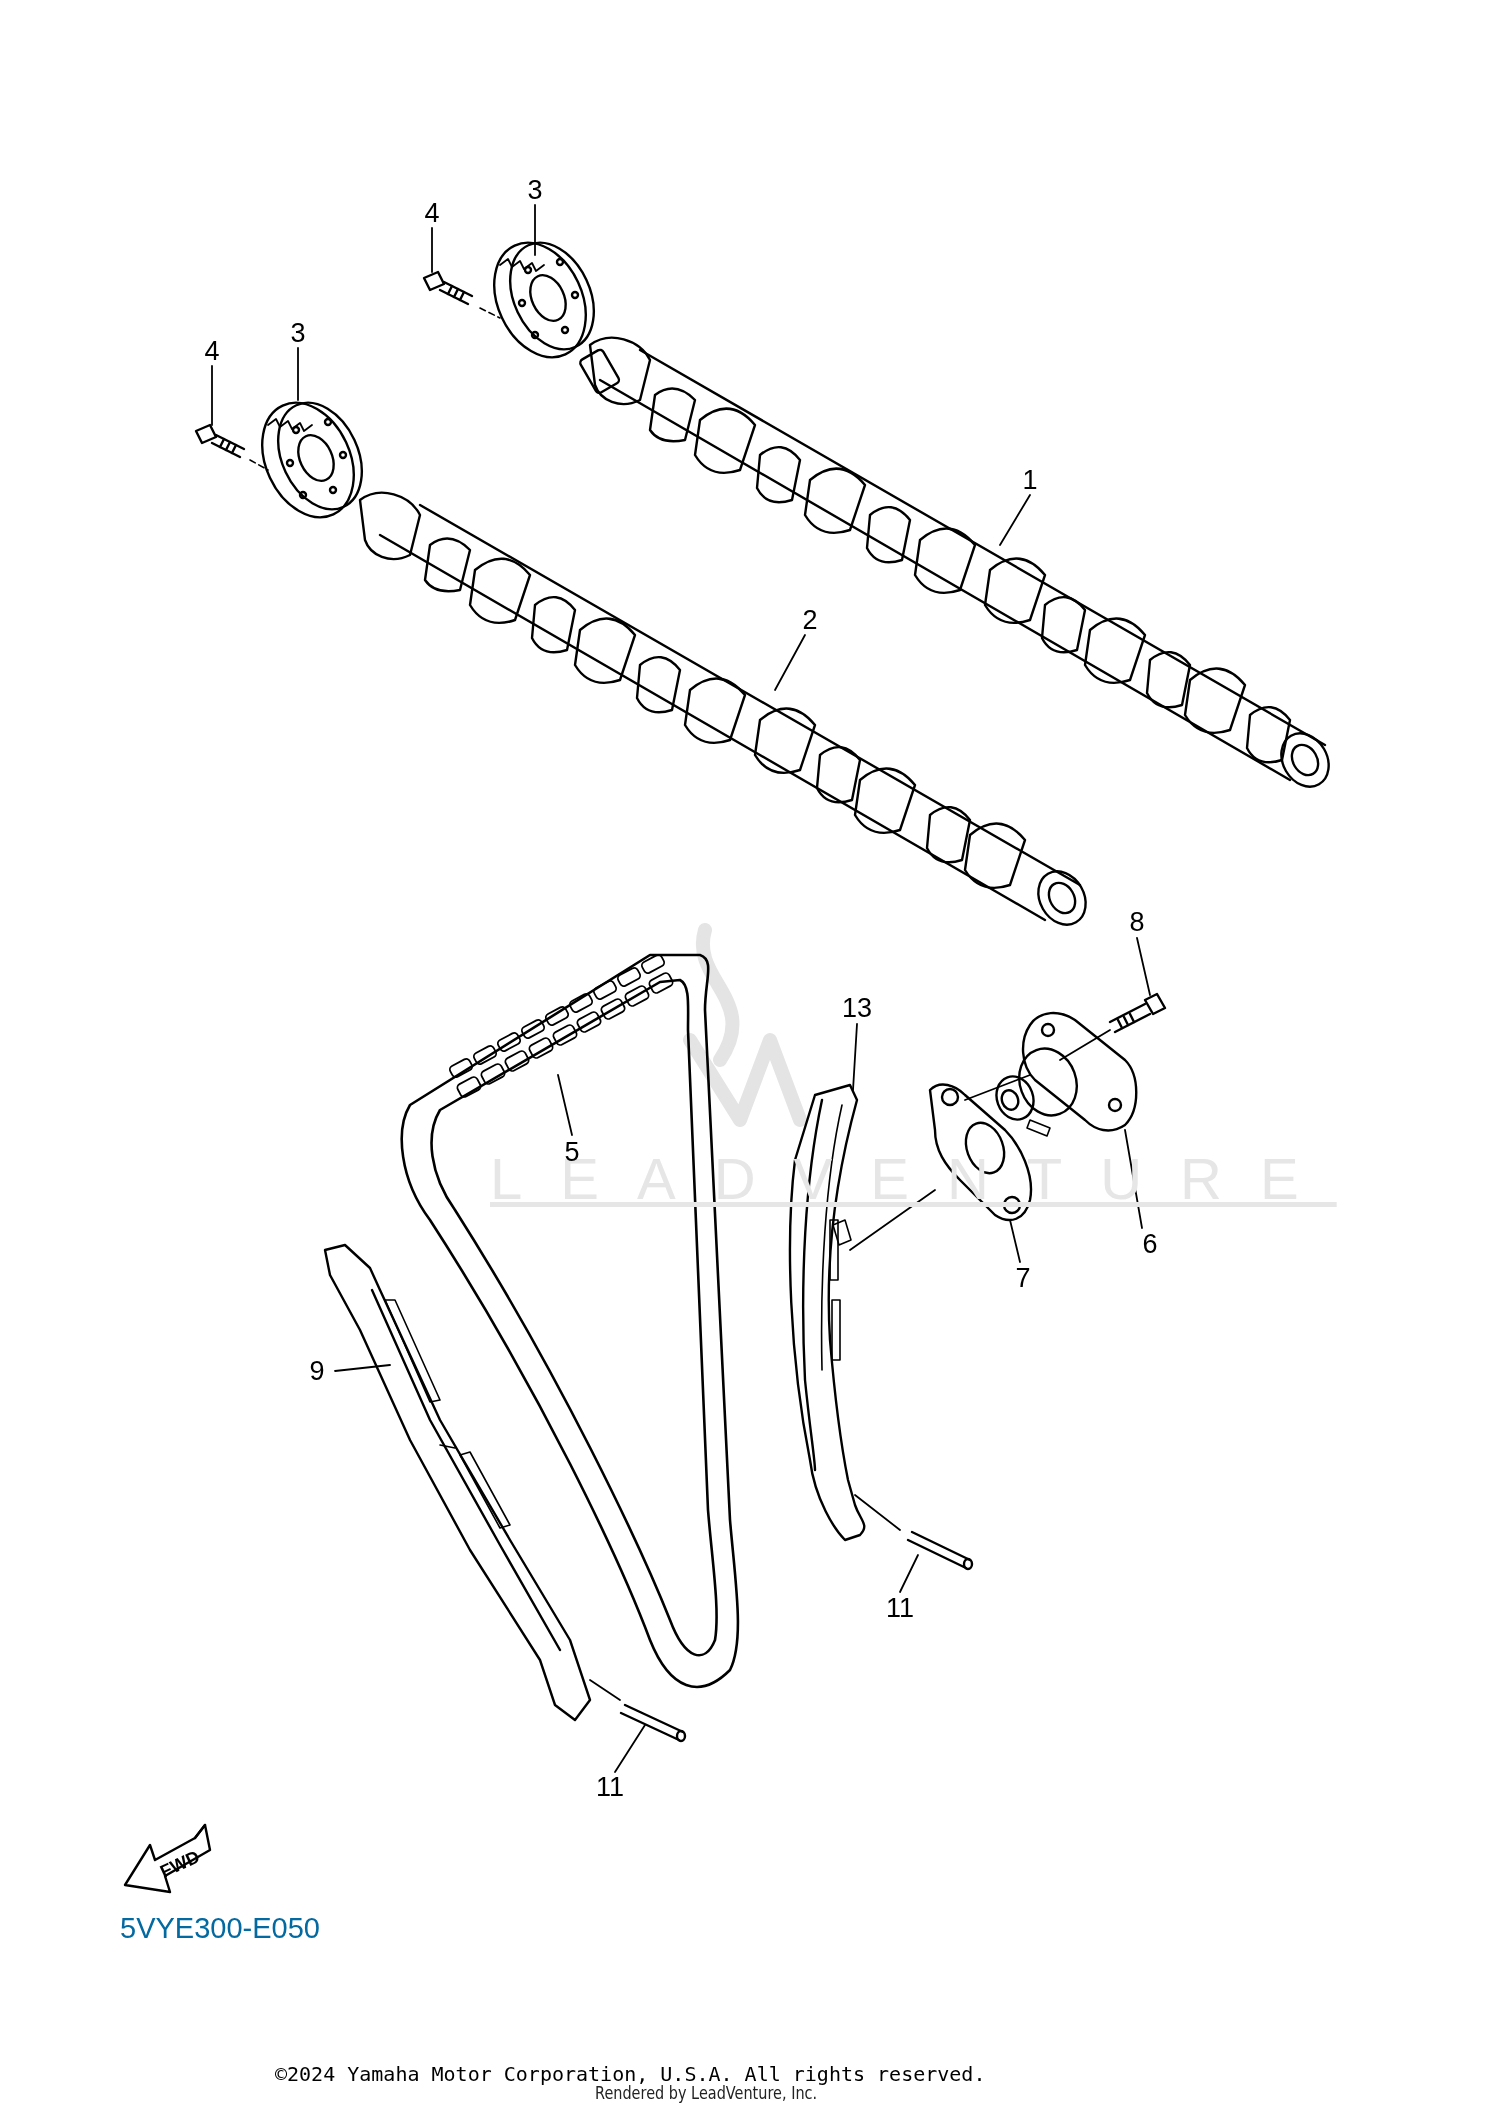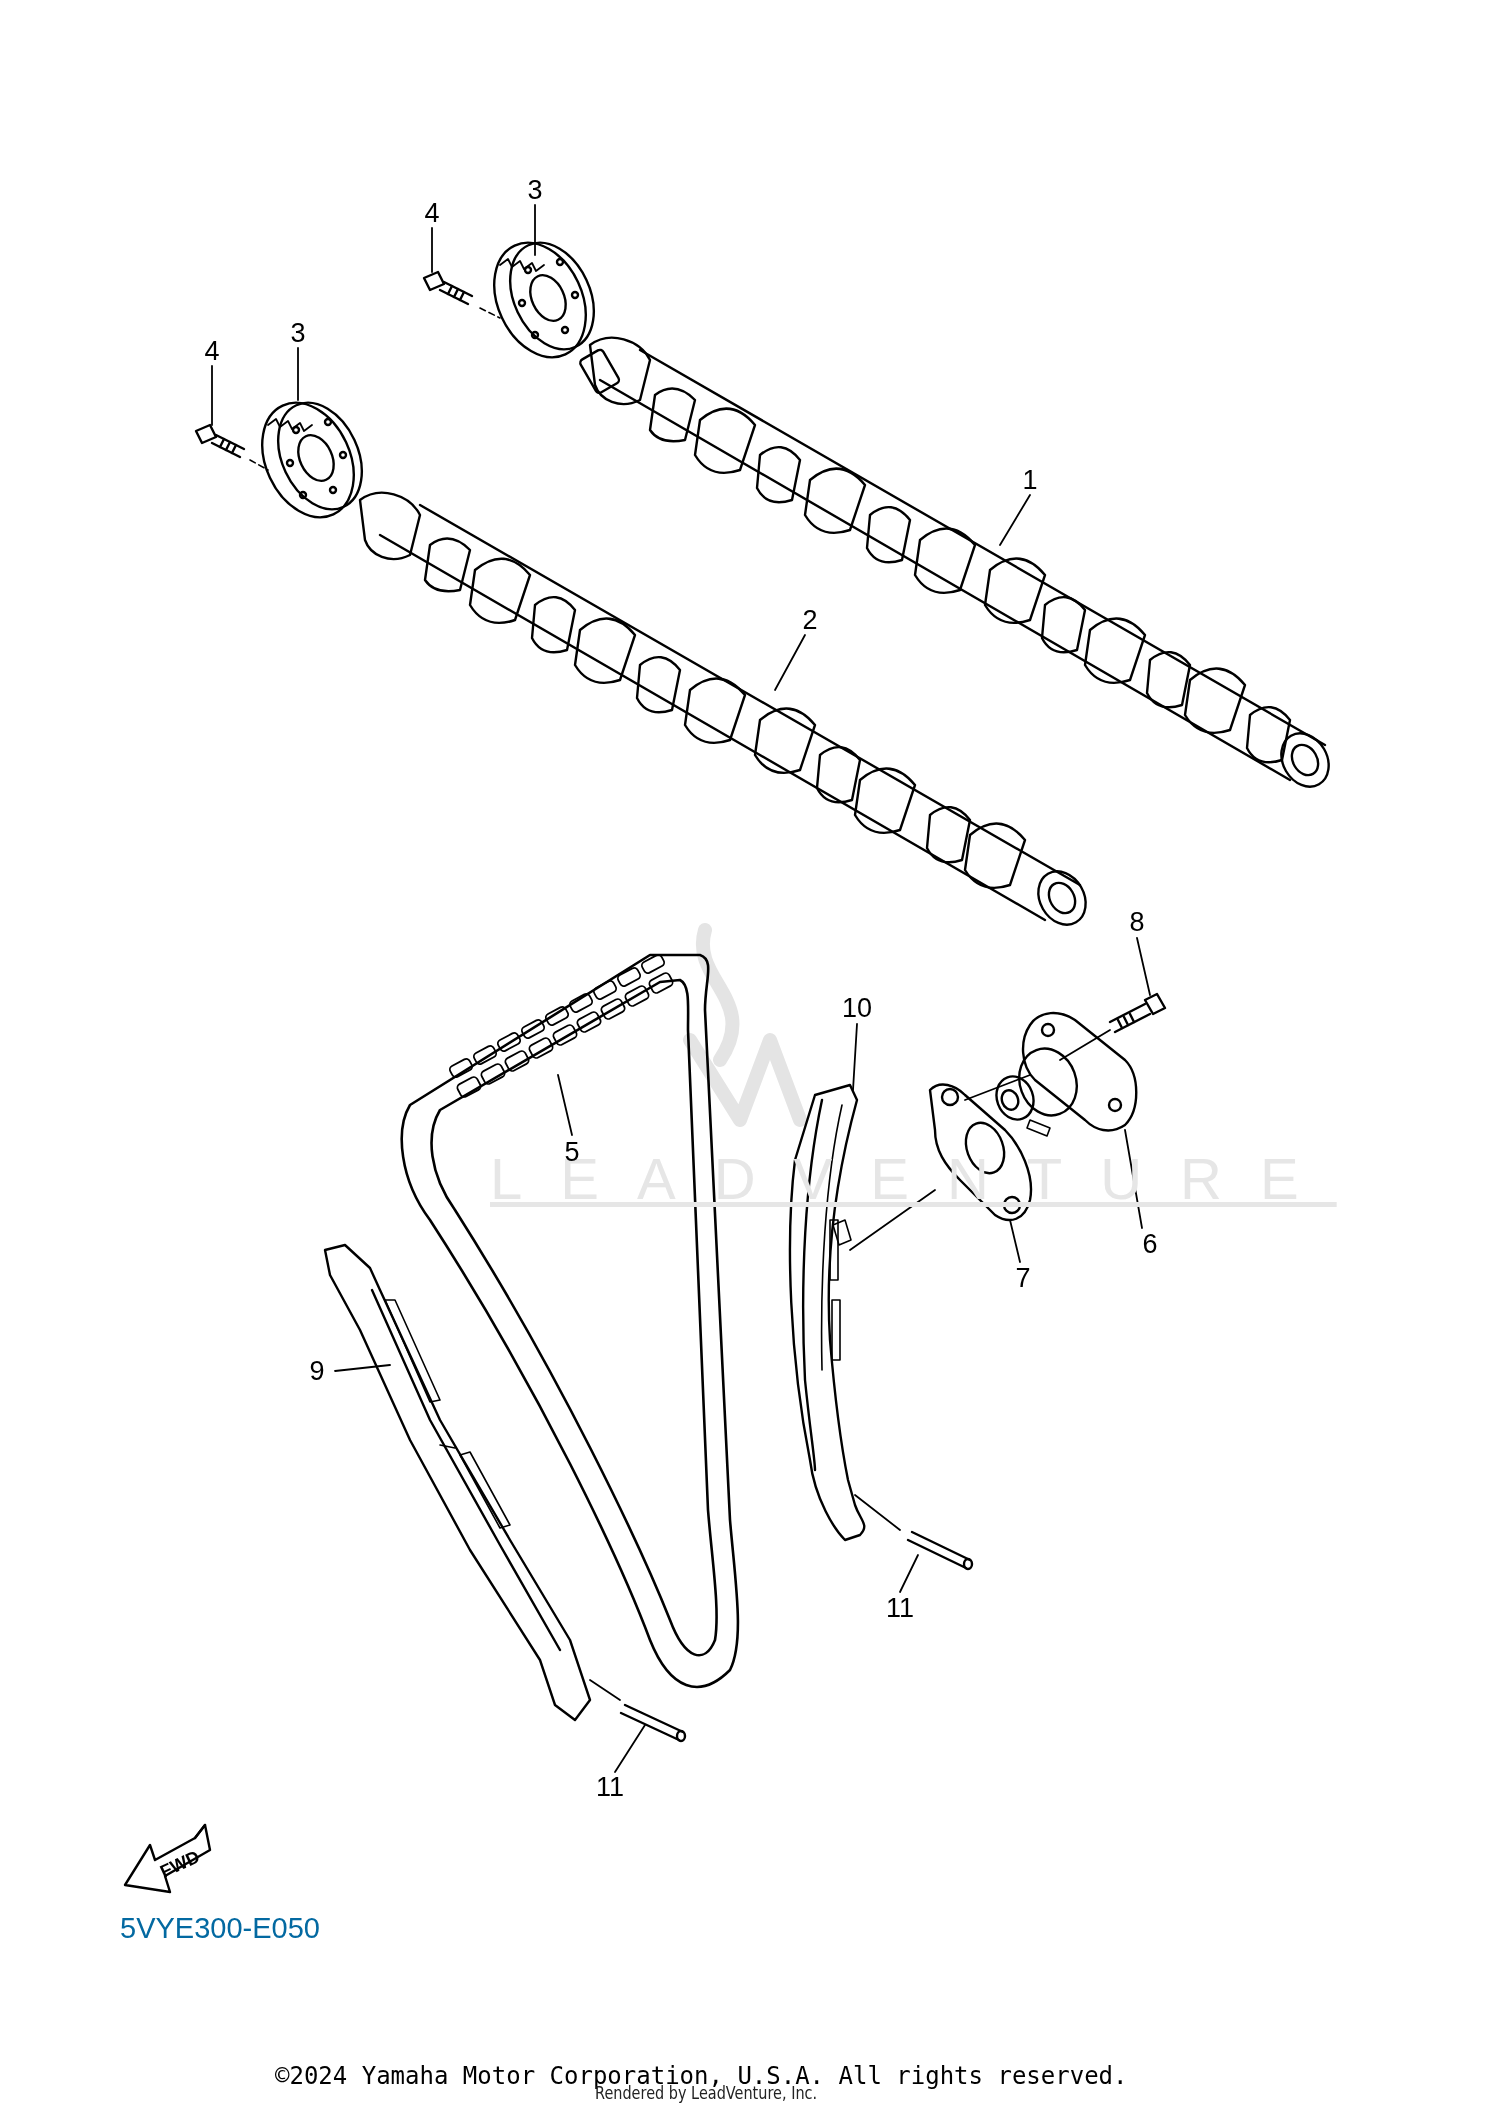--- a/index.html
+++ b/index.html
@@ -1,21 +1,21 @@
 <!DOCTYPE html>
 <html><head>
 <meta charset="utf-8">
 <style>
   html, body { margin: 0; padding: 0; background: #ffffff; }
   body { width: 1500px; height: 2115px; position: relative; overflow: hidden; font-family: "Liberation Sans", sans-serif; }
   #diagram { position: absolute; left: 0; top: 0; width: 1500px; height: 2115px; }
   .callout { position: absolute; font-family: "Liberation Sans", sans-serif; font-size: 27px; color: #000; transform: translate(-50%, -50%); line-height: 1; }
   .watermark { position: absolute; left: 490px; top: 1145px; font-family: "Liberation Sans", sans-serif; font-size: 58px; letter-spacing: 38px; color: #e6e6e6; font-weight: 400; text-decoration: underline; }
   .diagram-code { position: absolute; left: 120px; top: 1912px; font-family: "Liberation Sans", sans-serif; font-size: 29px; color: #0369a1; }
-  .copyright { position: absolute; left: 275px; top: 2062px; font-family: "DejaVu Sans Mono", monospace; font-size: 24px; color: #000; white-space: nowrap; }
+  .copyright { position: absolute; left: 275px; top: 2062px; font-family: "DejaVu Sans Mono", monospace; font-size: 20px; color: #000; white-space: nowrap; }
   .rendered-by { position: absolute; left: 595px; top: 2083px; font-family: "DejaVu Sans", sans-serif; font-size: 17px; color: #222; white-space: nowrap; transform: scaleX(0.85); transform-origin: left; }
 </style>
 </head>
 <body>
 
 <svg id="diagram" viewBox="0 0 1500 2115" xmlns="http://www.w3.org/2000/svg" fill="none" stroke="#000" stroke-width="2.4" stroke-linejoin="round" stroke-linecap="round">
 
   <g stroke="#e4e4e4" stroke-width="14" fill="none">
     <path d="M705 930 C690 980 760 1000 720 1060"></path>
     <path d="M690 1040 L740 1120 L770 1040 L800 1120"></path>
@@ -214,20 +214,20 @@
 <div class="callout" style="left:810px;top:620px">2</div>
 <div class="callout" style="left:535px;top:190px">3</div>
 <div class="callout" style="left:298px;top:333px">3</div>
 <div class="callout" style="left:432px;top:213px">4</div>
 <div class="callout" style="left:212px;top:351px">4</div>
 <div class="callout" style="left:572px;top:1152px">5</div>
 <div class="callout" style="left:1150px;top:1244px">6</div>
 <div class="callout" style="left:1023px;top:1278px">7</div>
 <div class="callout" style="left:1137px;top:922px">8</div>
 <div class="callout" style="left:317px;top:1371px">9</div>
-<div class="callout" style="left:857px;top:1008px">10</div>
+<div class="callout" style="left:857px;top:1008px">13</div>
 <div class="callout" style="left:900px;top:1608px">11</div>
 <div class="callout" style="left:610px;top:1787px">11</div>
 
 <div class="diagram-code">5VYE300-E050</div>
 
 <div class="copyright">©2024 Yamaha Motor Corporation, U.S.A. All rights reserved.</div>
 <div class="rendered-by">Rendered by LeadVenture, Inc.</div>
 
 </body></html>

